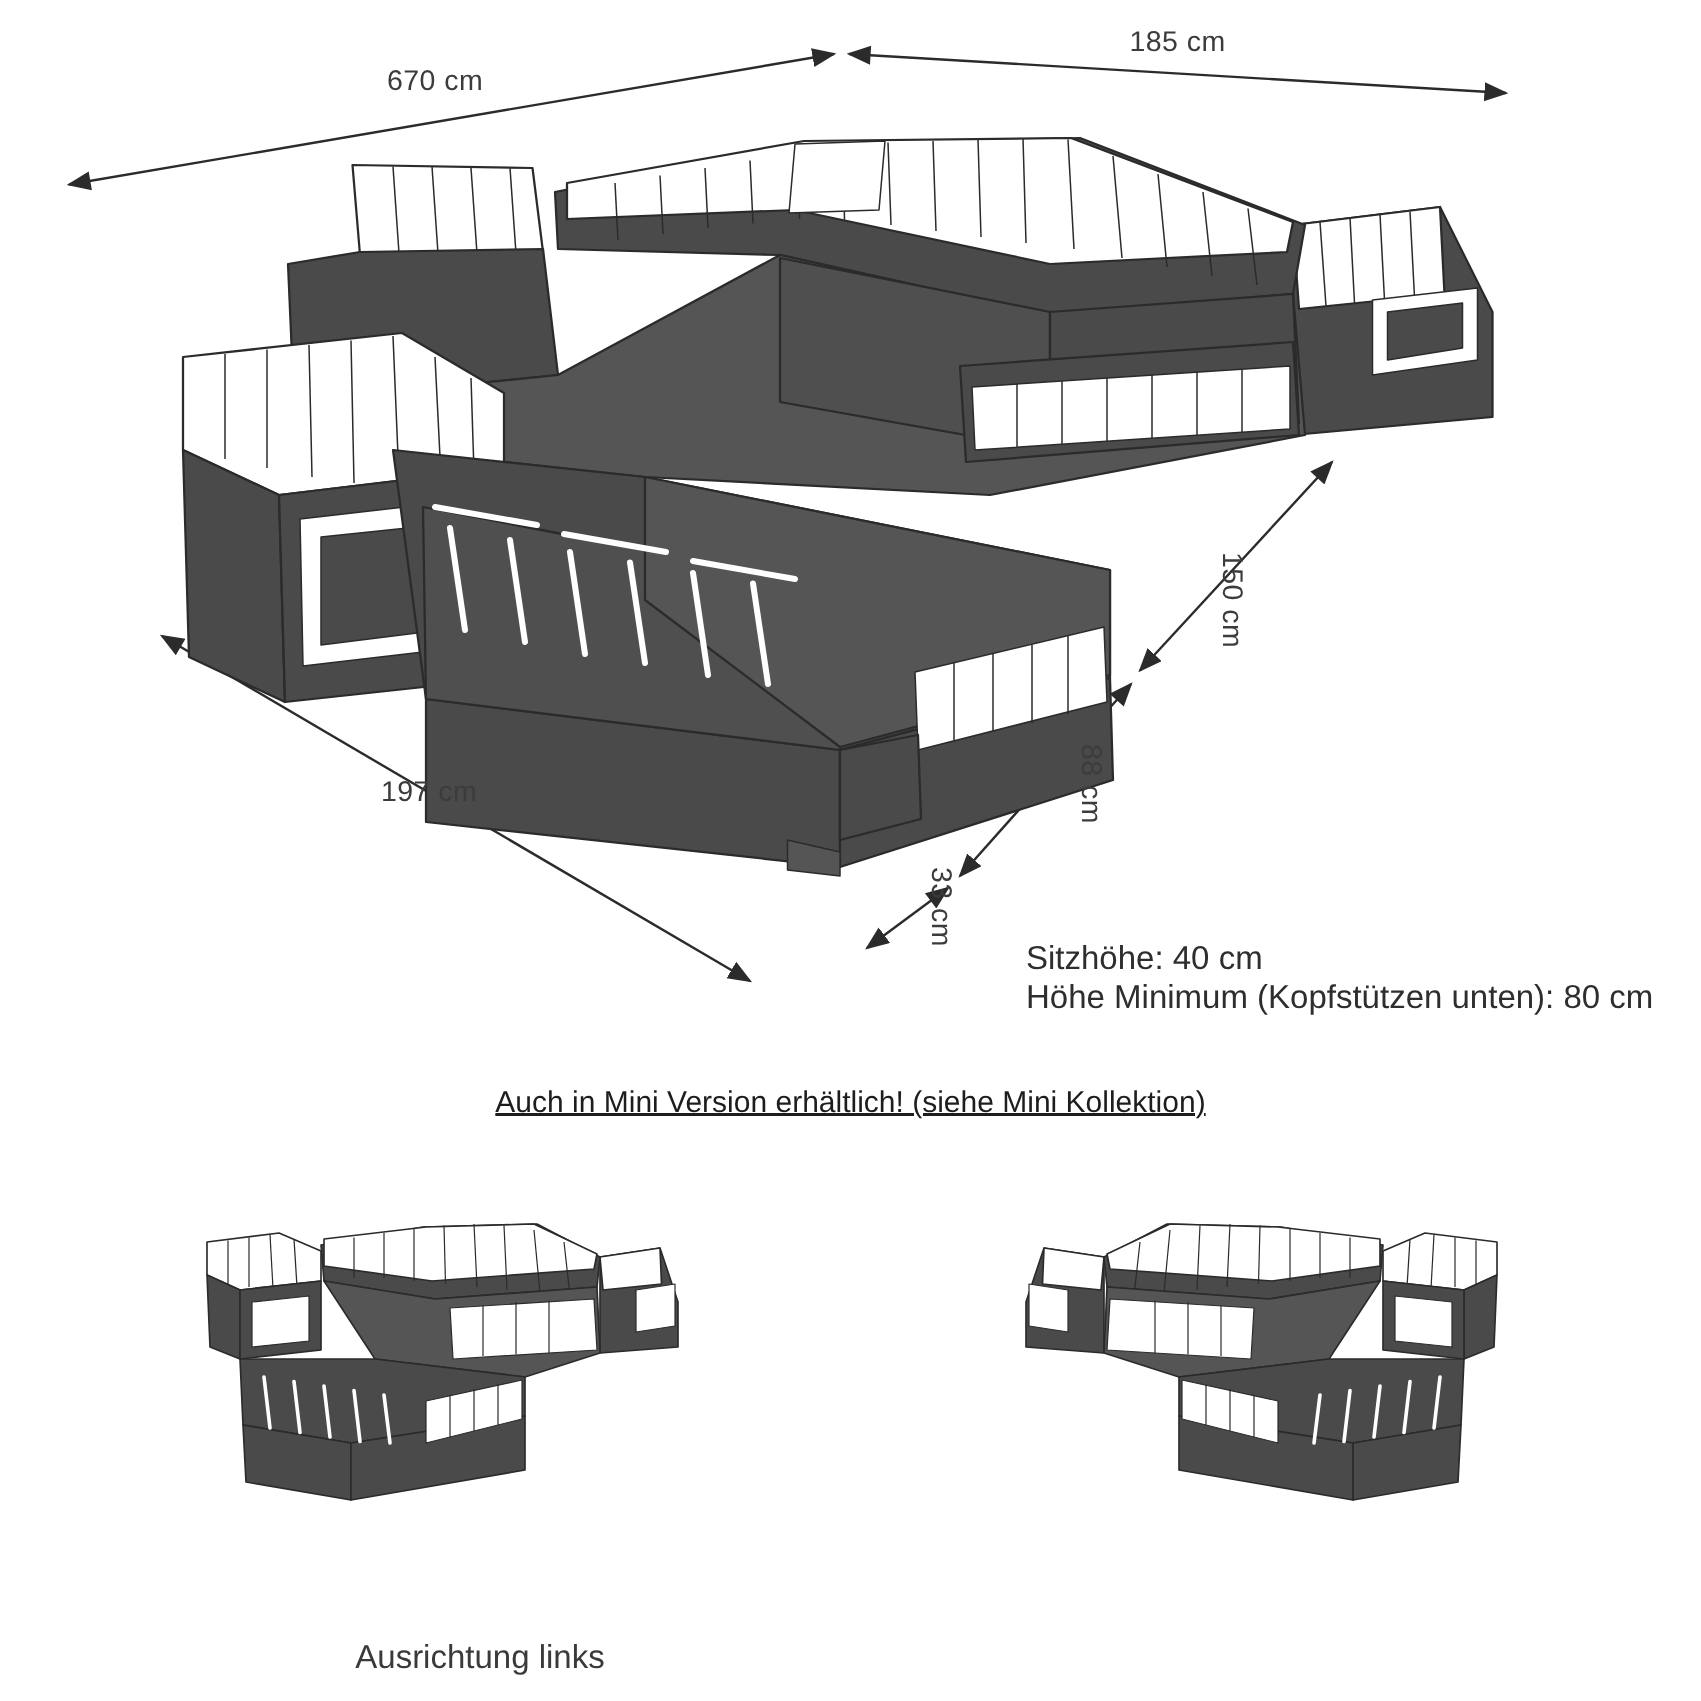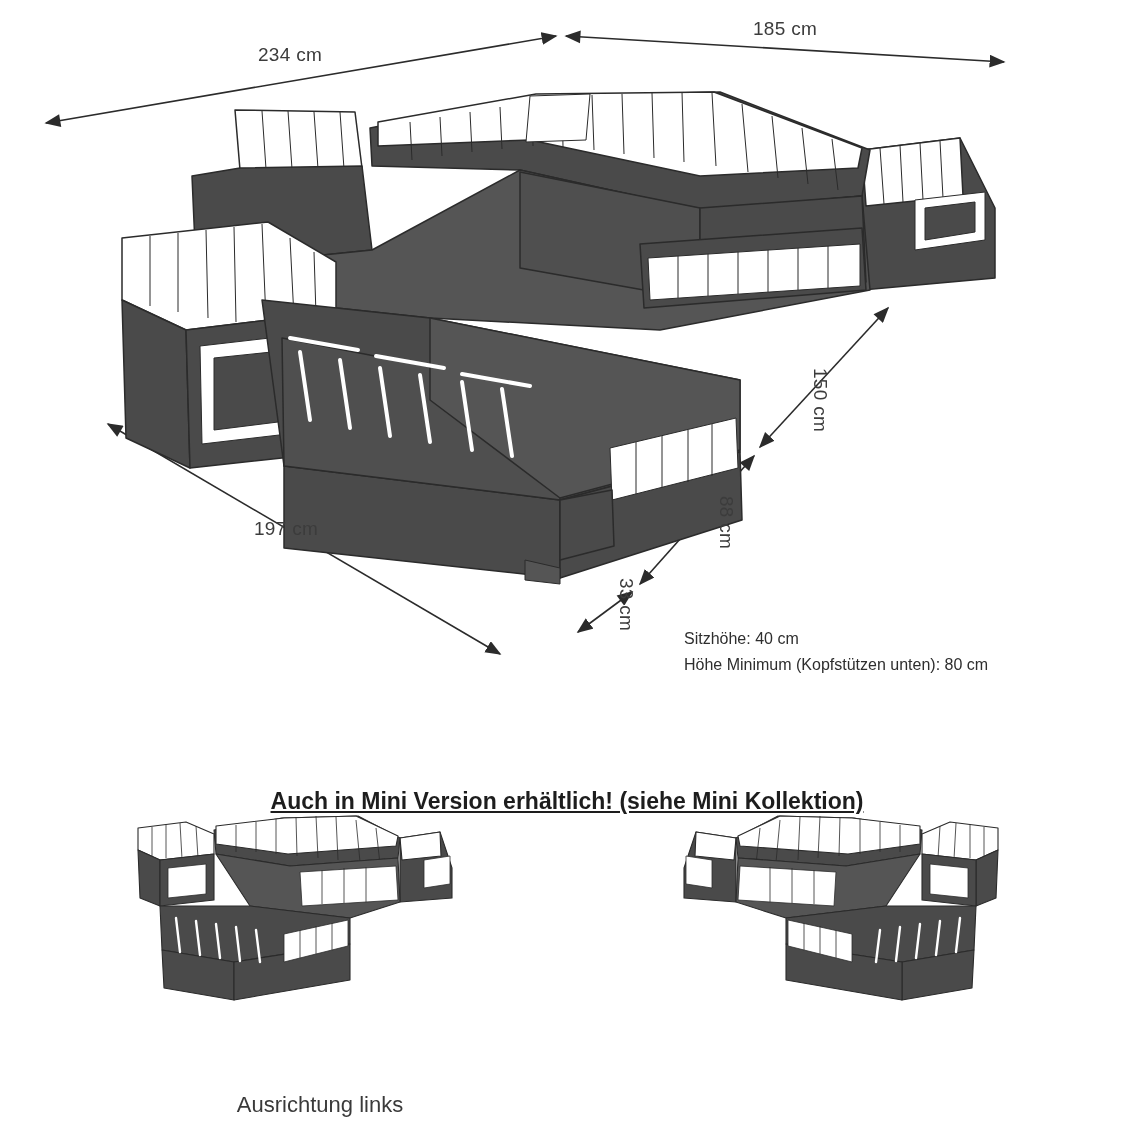--- a/index.html
+++ b/index.html
@@ -34,33 +34,33 @@
     letter-spacing: 0.3px;
   }
   .rot-150 {
     transform: rotate(90deg);
     transform-origin: left top;
   }
   .specs {
     position: absolute;
     left: 684px;
     top: 626px;
-    font-size: 16px;
+    font-size: 22px;
     line-height: 25.5px;
     color: #2e2e2e;
     white-space: nowrap;
   }
   .mini-heading {
     position: absolute;
     left: 0;
-    top: 788px;
+    top: 724px;
     width: 1134px;
     text-align: center;
-    font-size: 23px;
-    font-weight: bold;
+    font-size: 20px;
+    font-weight: normal;
     color: #1d1d1d;
     text-decoration: underline;
   }
   .variant-caption {
     position: absolute;
     top: 1092px;
     font-size: 22px;
     color: #3a3a3a;
     width: 420px;
     text-align: center;
@@ -290,21 +290,21 @@
       </g>
       <polygon points="852,934 788,920 788,946 852,962" fill="#ffffff" stroke="#2b2b2b" stroke-width="0.8"></polygon>
       <g stroke="#2b2b2b" stroke-width="0.8">
         <line x1="836" y1="930" x2="836" y2="958"></line>
         <line x1="820" y1="926" x2="820" y2="954"></line>
         <line x1="804" y1="923" x2="804" y2="950"></line>
       </g>
     </g>
   </svg>
 
-  <div class="dim-label" style="left:258px; top:44px;">234 cm</div>
+  <div class="dim-label" style="left:258px; top:44px;">670 cm</div>
   <div class="dim-label" style="left:753px; top:18px;">185 cm</div>
   <div class="dim-label rot-150" style="left:831px; top:368px;">150 cm</div>
   <div class="dim-label" style="left:254px; top:518px;">197 cm</div>
   <div class="dim-label rot-150" style="left:737px; top:496px;">88 cm</div>
   <div class="dim-label rot-150" style="left:637px; top:578px;">33 cm</div>
 
   <div class="specs">
     <div>Sitzhöhe: 40 cm</div>
     <div>Höhe Minimum (Kopfstützen unten): 80 cm</div>
   </div>

